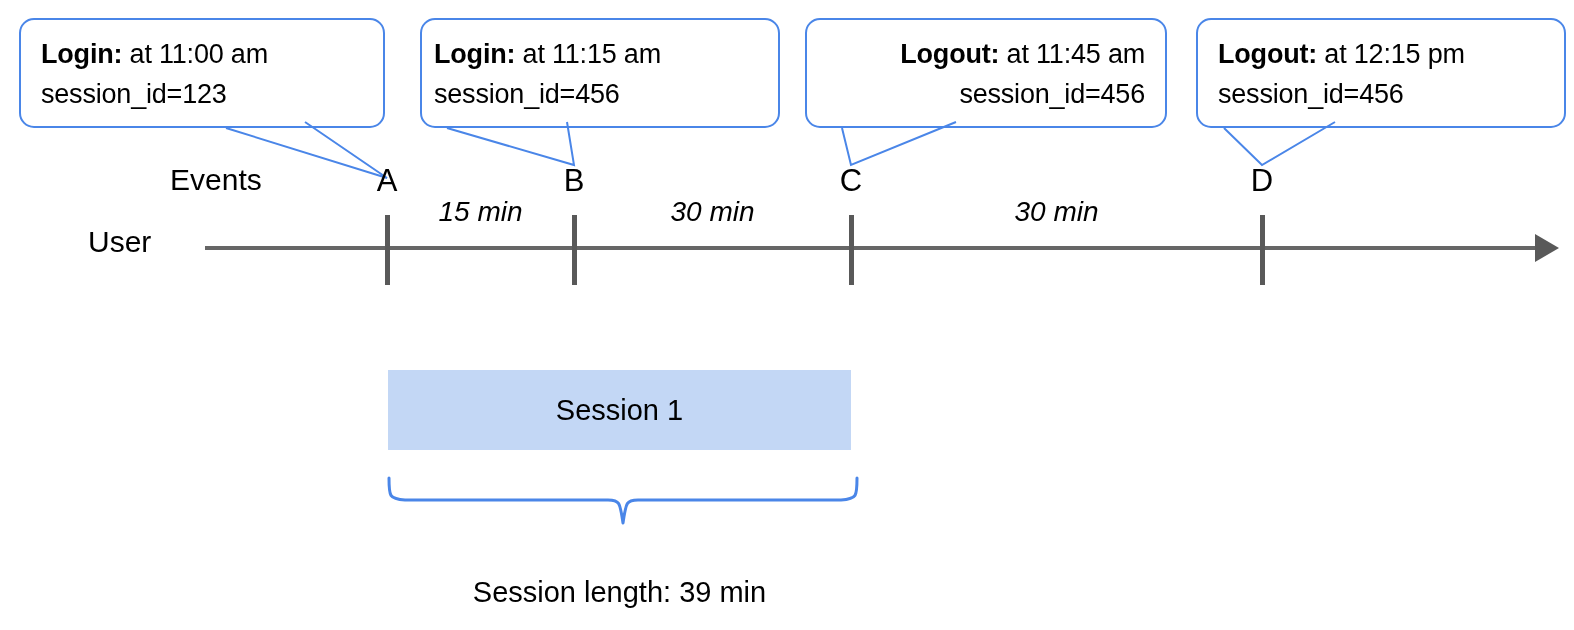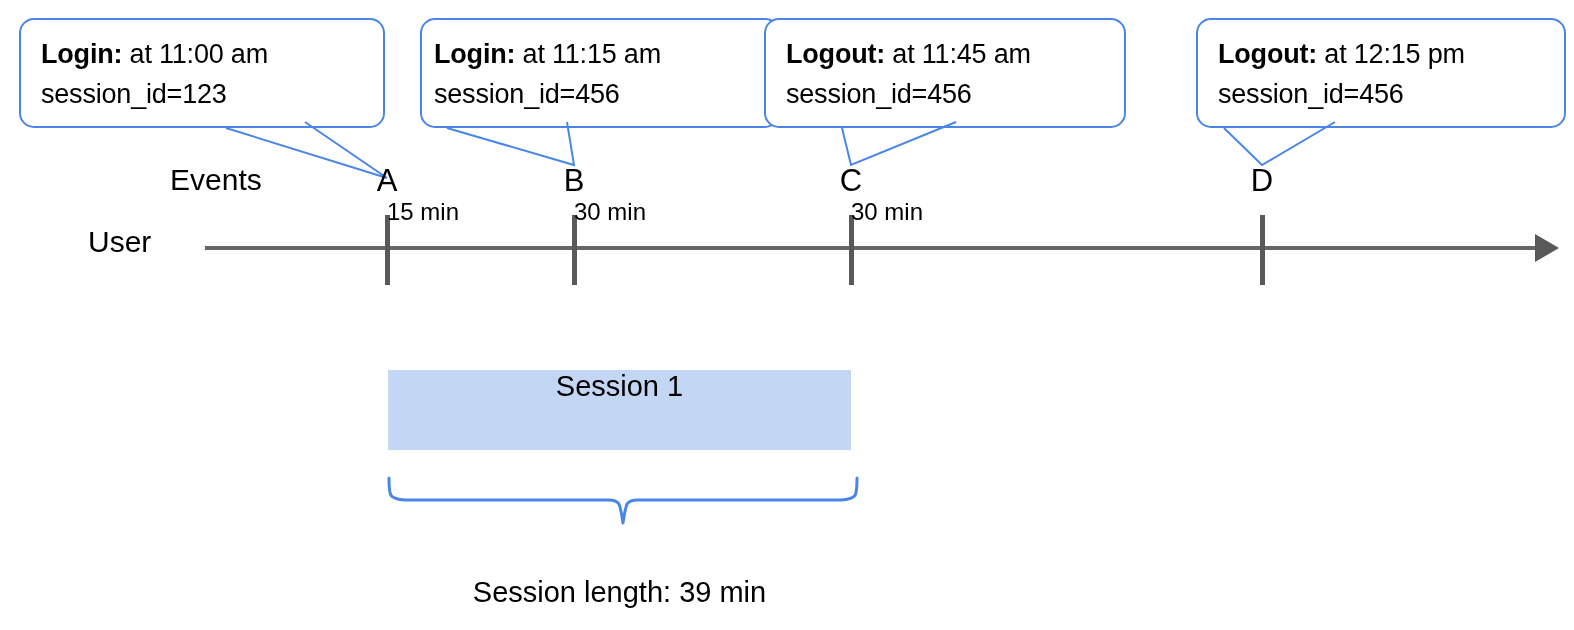--- a/index.html
+++ b/index.html
@@ -62,24 +62,26 @@
   .point-label {
     position: absolute;
     font-size: 31px;
     line-height: 31px;
     text-align: center;
     width: 40px;
     top: 165px;
   }
   .interval-label {
     position: absolute;
-    font-size: 24px;
+    font-size: 28px;
     line-height: 24px;
+    text-align: center;
     top: 200px;
     white-space: nowrap;
+    font-style: italic;
   }
   .tick {
     position: absolute;
     width: 5px;
     background: #595959;
     top: 215px;
     height: 70px;
   }
   #axis-line {
     position: absolute;
@@ -100,20 +102,21 @@
   }
   
   #session-bar {
     position: absolute;
     left: 388px;
     top: 370px;
     width: 463px;
     height: 80px;
     background: #c3d7f5;
     display: flex;
+    align-items: center;
     justify-content: center;
   }
   #session-bar-label {
     font-size: 29px;
     color: #000000;
   }
   #brace-svg {
     position: absolute;
     left: 380px;
     top: 470px;
@@ -142,21 +145,21 @@
   </svg>
 
   <div class="callout" id="callout-b" style="left:420px; top:18px; width:360px; height:110px;padding-left:12px;">
     <div class="callout-line"><b>Login:</b><span> at 11:15 am</span></div>
     <div class="callout-line">session_id=456</div>
   </div>
   <svg class="tail-svg" style="left:400px; top:0px; width:300px; height:200px;">
     <path d="M 47 128 L 174 165 L 167 122" fill="none" stroke="#4a86e8" stroke-width="2"></path>
   </svg>
 
-  <div class="callout" id="callout-c" style="left:764px; top:18px; width:362px; height:110px;">
+  <div class="callout" id="callout-c" style="left:805px; top:18px; width:362px; height:110px;text-align:right;">
     <div class="callout-line"><b>Logout:</b><span> at 11:45 am</span></div>
     <div class="callout-line">session_id=456</div>
   </div>
   <svg class="tail-svg" style="left:780px; top:0px; width:300px; height:200px;">
     <path d="M 62 128 L 71 165 L 176 122" fill="none" stroke="#4a86e8" stroke-width="2"></path>
   </svg>
 
   <div class="callout" id="callout-d" style="left:1184px; top:18px; width:370px; height:110px;margin-left:12px;">
     <div class="callout-line"><b>Logout:</b><span> at 12:15 pm</span></div>
     <div class="callout-line">session_id=456</div>

